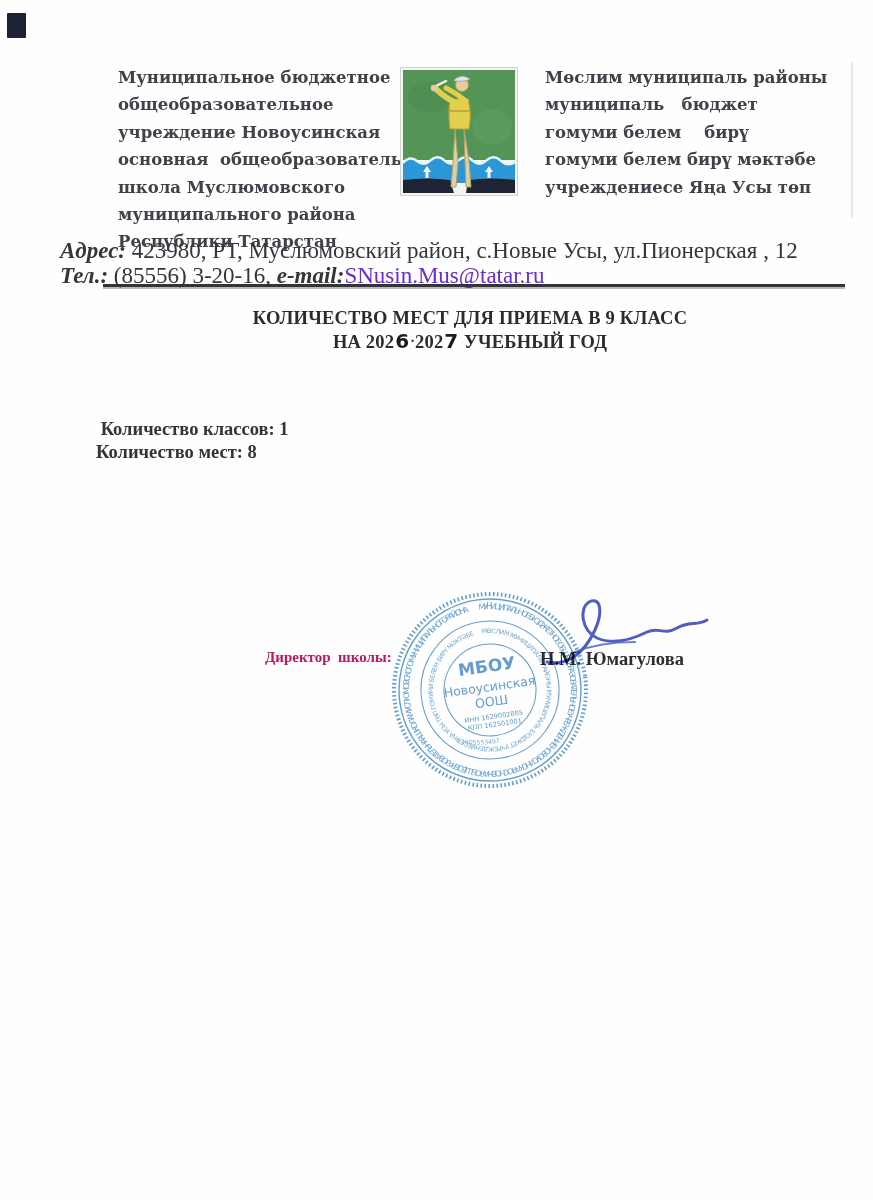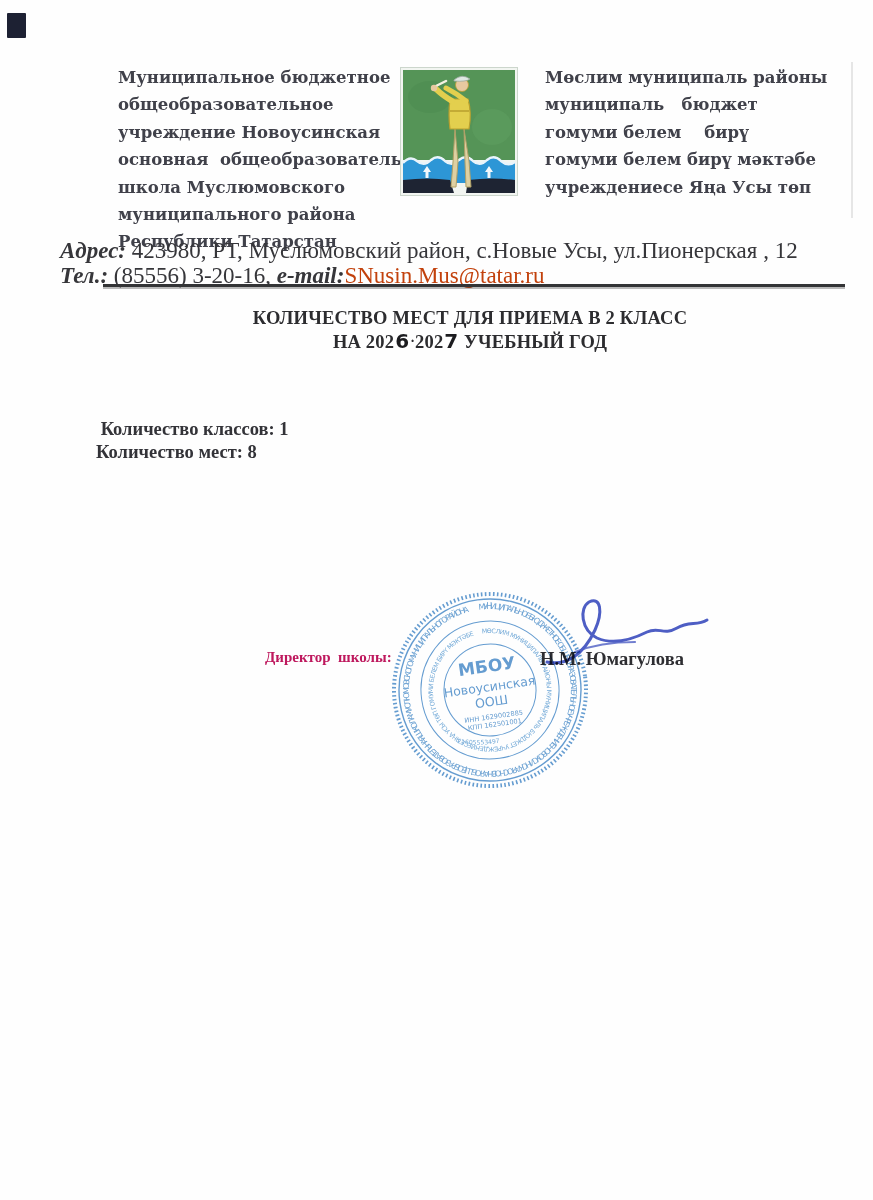--- a/index.html
+++ b/index.html
@@ -14,21 +14,21 @@
         color:#40414a;}
   .org-block div{white-space:pre;}
   .org-left{left:118px;top:64px;width:300px;}
   .org-right{left:545px;top:64px;width:290px;}
   .emblem{position:absolute;left:400px;top:67px;width:118px;height:129px;}
 
   
   .contact{position:absolute;left:60px;top:239px;width:790px;text-align:left;
         font-family:"Liberation Serif", serif;font-size:23px;line-height:24.5px;color:#36363a;}
   .contact .lbl{font-weight:bold;font-style:italic;}
-  .email-link{color:#c2410c;text-decoration:underline;}
+  .email-link{color:#6d28d9;text-decoration:underline;}
 
   .divider{position:absolute;left:103px;top:284px;width:742px;height:3px;background:#333436;
         box-shadow:0 2px 0 rgba(60,60,60,.35);}
 
   
   .doc-title{position:absolute;left:180px;top:307px;width:580px;text-align:center;
         font-family:"Liberation Serif", serif;font-weight:bold;font-size:18.5px;
         line-height:23px;color:#2c2c2f;letter-spacing:.2px;}
   .inserted-digit{font-family:"DejaVu Sans", sans-serif;font-weight:700;font-size:20px;
         color:#1c1c1f;padding:0 1px;letter-spacing:0;}
@@ -110,21 +110,21 @@
     </div>
 
   <div class="contact">
     <div><span class="lbl">Адрес:</span><span> 423980, РТ, Муслюмовский район, с.Новые Усы, ул.Пионерская , 12</span></div>
     <div><span class="lbl">Тел.:</span><span> (85556) 3-20-16, </span><span class="lbl">e-mail:</span><a href="#" class="email-link">SNusin.Mus@tatar.ru</a></div>
   </div>
 
   <div class="divider"></div>
 
   <div class="doc-title">
-    <div>КОЛИЧЕСТВО МЕСТ ДЛЯ ПРИЕМА В 2 КЛАСС</div>
+    <div>КОЛИЧЕСТВО МЕСТ ДЛЯ ПРИЕМА В 9 КЛАСС</div>
     <div><span>НА 202</span><span class="inserted-digit">6</span><span class="dot-sep">·</span><span>202</span><span class="inserted-digit">7</span><span> УЧЕБНЫЙ ГОД</span></div>
   </div>
 
   <div class="body-info">
     <div> Количество классов: 1</div>
     <div>Количество мест: 8</div>
   </div>
 
   <div class="director-label">Директор  школы:</div>
   <div class="director-name">Н.М. Юмагулова</div>

